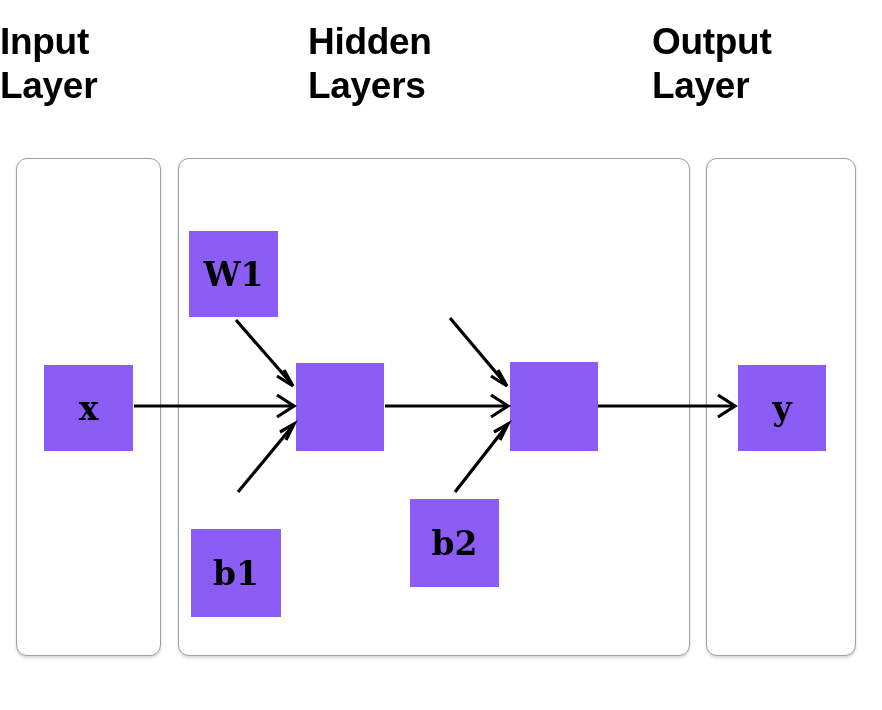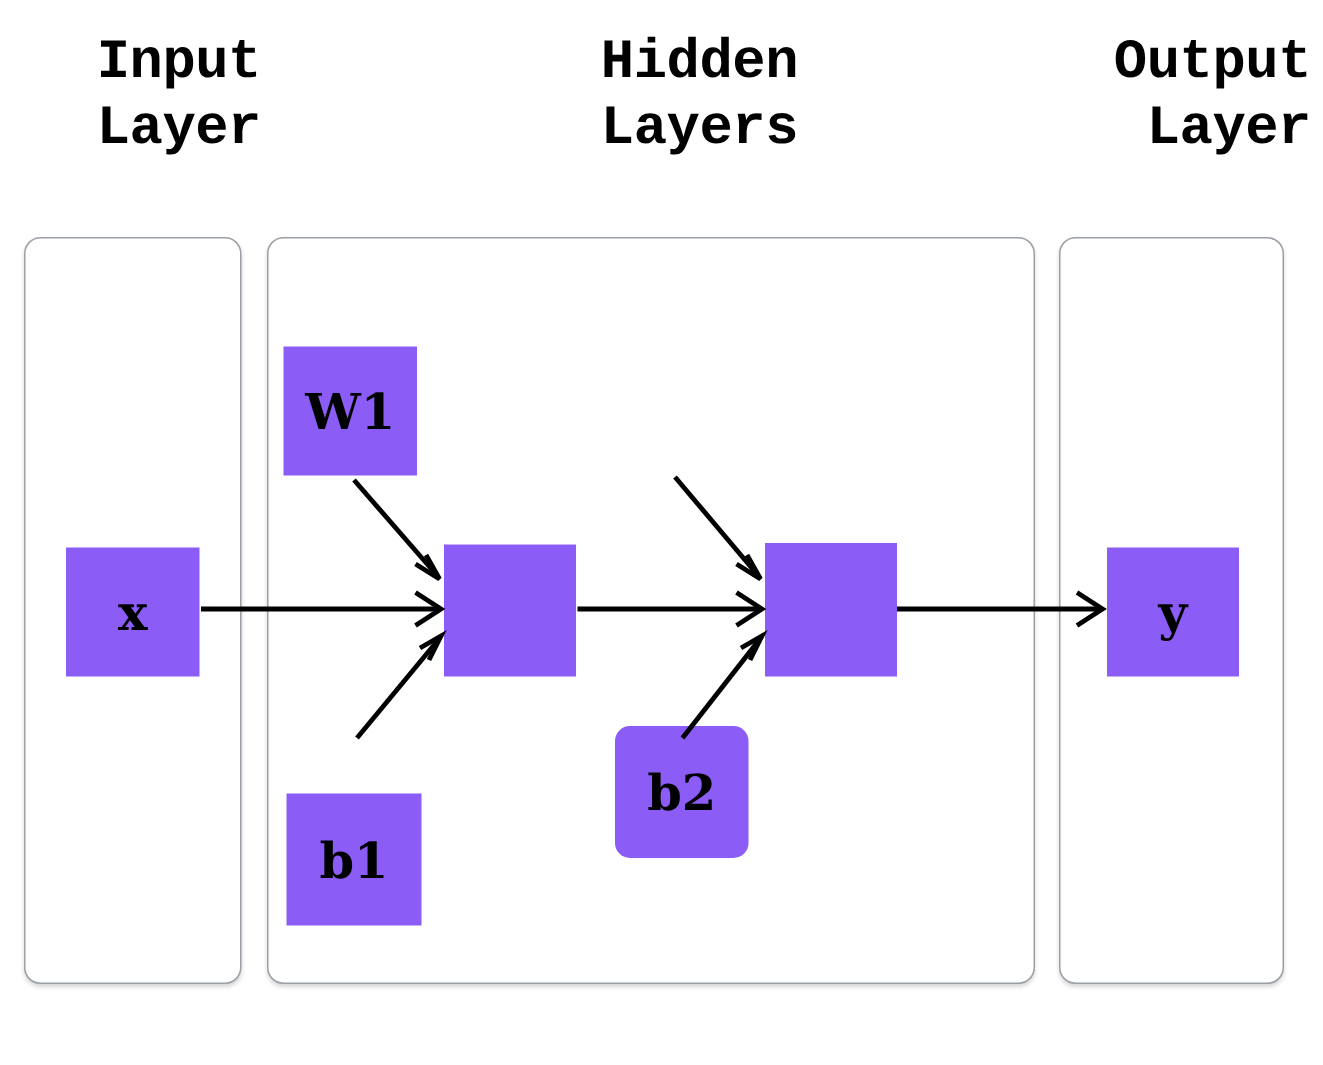--- a/index.html
+++ b/index.html
@@ -20,25 +20,25 @@
     position: absolute;
     left: 0;
     top: 0;
     width: 882px;
     height: 710px;
   }
 
   
   .col-header {
     position: absolute;
-    font-family: Liberation Mono, monospace;
+    font-family: Liberation Sans, sans-serif;
     font-weight: bold;
     font-size: 37px;
     line-height: 44px;
-    text-align: right;
+    text-align: left;
     color: #000000;
     white-space: pre-line;
     letter-spacing: -0.3px;
   }
   #hdr-input  { left: 0px;   top: 20px; width: 174px; }
   #hdr-hidden { left: 308px; top: 20px; width: 224px; }
   #hdr-output { left: 652px; top: 20px; width: 222px; }
 
   
   .panel {
@@ -64,21 +64,21 @@
     font-weight: bold;
     font-size: 33px;
     color: #000000;
     box-sizing: border-box;
   }
   #node-x    { left: 44px;  top: 365px; width: 89px; height: 86px; }
   #node-w1   { left: 189px; top: 231px; width: 89px; height: 86px; }
   #node-b1   { left: 191px; top: 493px; width: 90px; height: 88px; margin-top: 36px; }
   #node-h1   { left: 296px; top: 363px; width: 88px; height: 88px; }
   #node-w2   { left: 404px; top: 228px; width: 89px; height: 88px; }
-  #node-b2   { left: 410px; top: 484px; width: 89px; height: 88px; border-radius: 10px; }
+  #node-b2   { left: 410px; top: 499px; width: 89px; height: 88px; }
   #node-h2   { left: 510px; top: 362px; width: 88px; height: 89px; }
   #node-y    { left: 738px; top: 365px; width: 88px; height: 86px; }
 
   
   #arrows {
     position: absolute;
     left: 0;
     top: 0;
     width: 882px;
     height: 710px;

